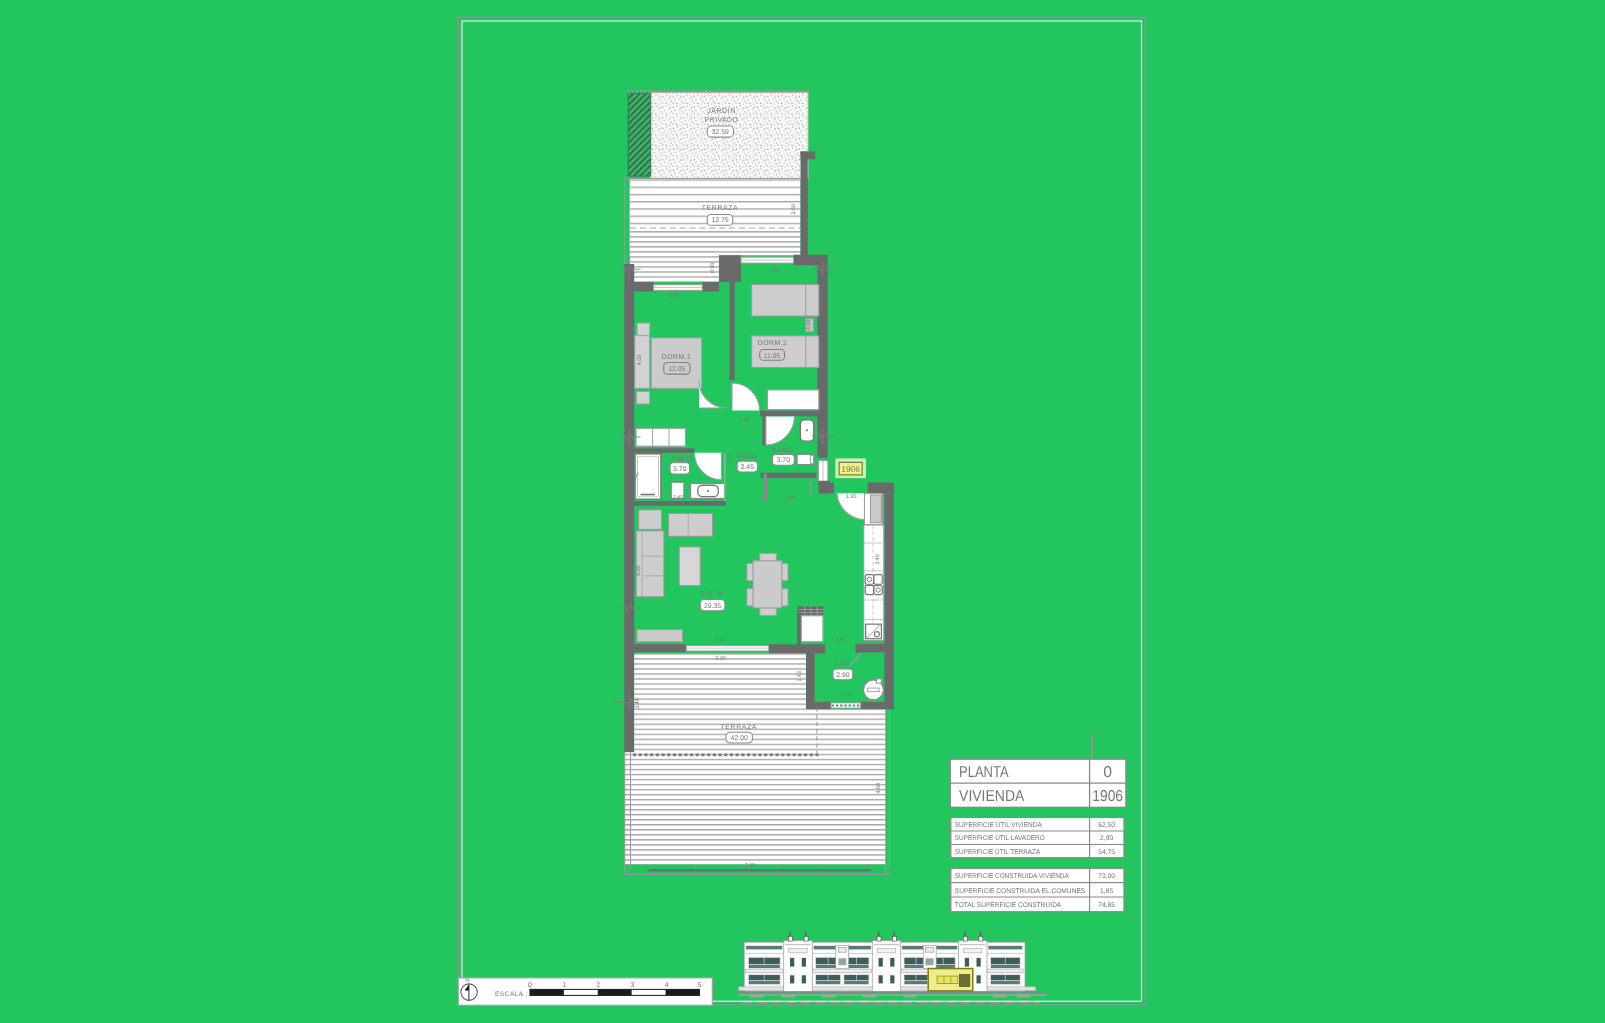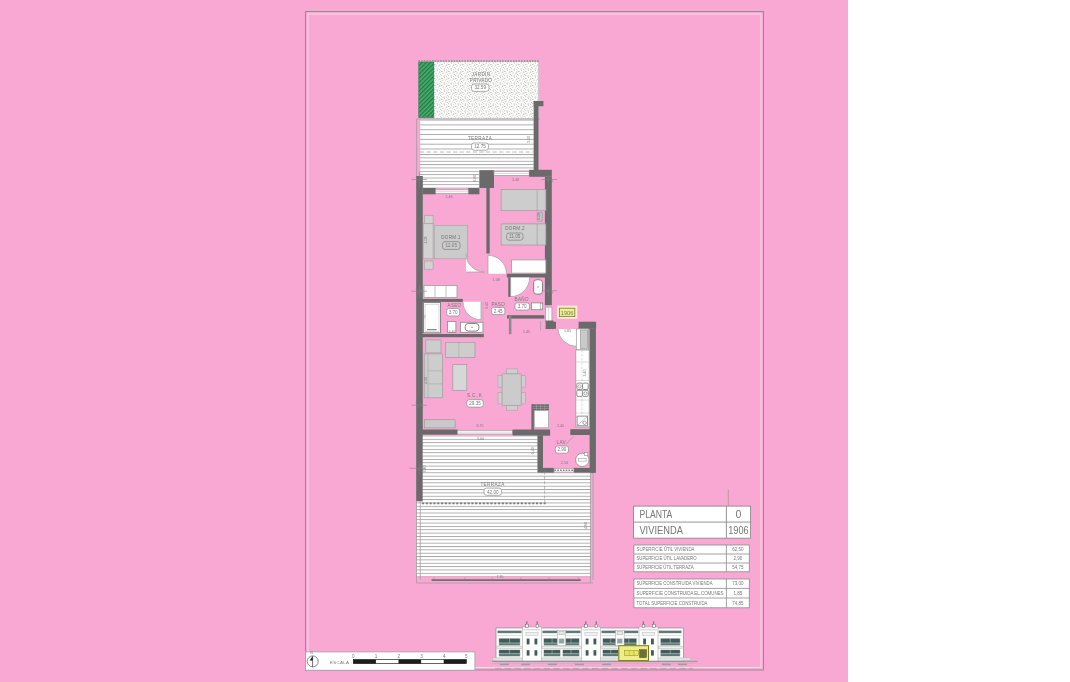--- a/index.html
+++ b/index.html
@@ -1,16 +1,16 @@
 <!DOCTYPE html>
 <html><head>
 <meta charset="utf-8">
 <style>
   html,body{margin:0;padding:0;background:#ffffff;}
-  #page{position:relative;width:848px;height:682px;background:#f9a8d4;overflow:hidden;
+  #page{position:relative;width:1070px;height:682px;background:#22c55e;overflow:hidden;
         font-family:"Liberation Sans", sans-serif;}
   svg{position:absolute;top:0;left:0;transform:translateZ(0);will-change:transform;}
   text{font-family:"Liberation Sans", sans-serif;fill:#777;}
 </style>
 </head>
 <body>
 <div id="page">
 <svg width="1070" height="682" viewBox="0 0 1070 682">
 <defs>
 

